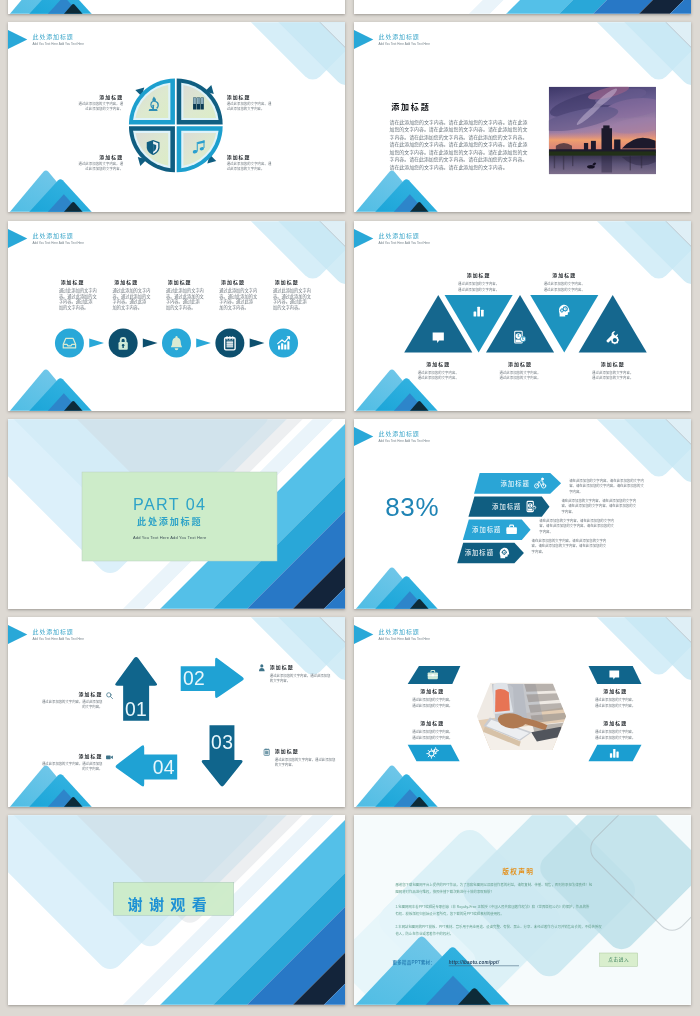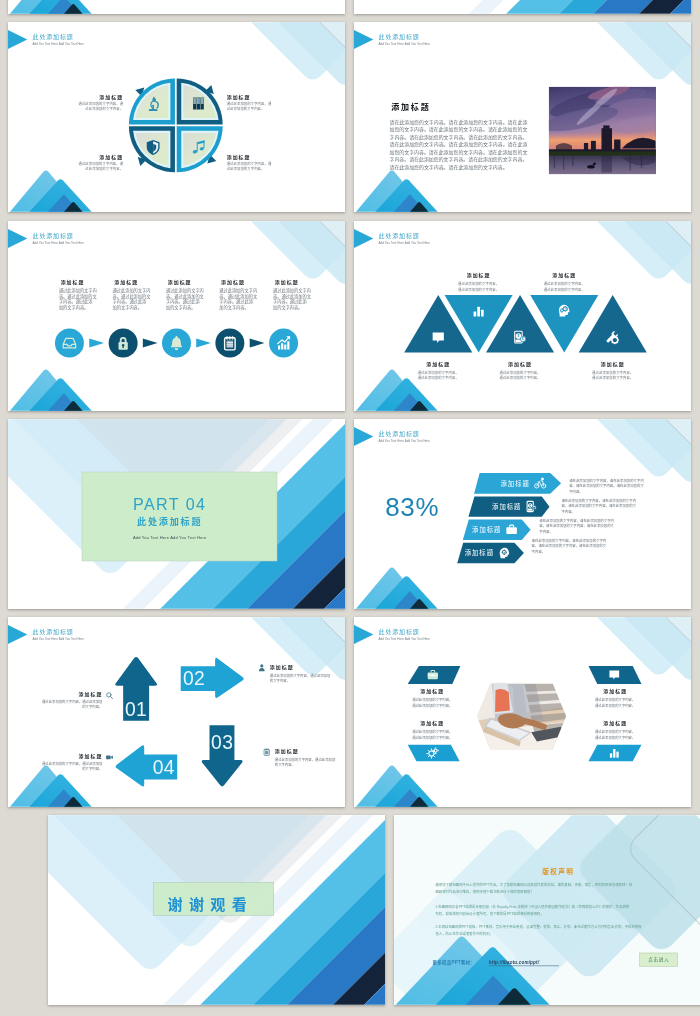--- a/index.html
+++ b/index.html
@@ -3,21 +3,21 @@
 <meta charset="utf-8">
 <title>PPT Template Preview</title>
 <style>
   html,body{margin:0;padding:0;}
   body{width:700px;height:1016px;background:#ddd9d3;font-family:"Liberation Sans",sans-serif;overflow:hidden;}
   #grid{position:absolute;left:0;top:0;width:560px;height:1016px;}
   .slide{position:absolute;width:337px;height:190px;background:#fff;overflow:hidden;
          box-shadow:0 1px 2.5px rgba(80,75,70,.45);}
   .slide > svg{display:block;width:337px;height:190px;}
   .s1{left:8px;}  .s2{left:354px;}
-  .r0{top:-176px;} .r1{top:22.4px;} .r2{top:220.6px;} .r3{top:419px;} .r4{top:617px;} .r5{top:815.2px;margin-left:40px;}
+  .r0{top:-176px;} .r1{top:22.4px;} .r2{top:220.6px;} .r3{top:419px;} .r4{top:617px;} .r5{top:815.2px;}
   svg text{font-family:"Liberation Sans","Noto Sans CJK SC",sans-serif;}
   .hTitle{font-size:17px;fill:#3aa5c9;letter-spacing:2.5px;}
   .hSub{font-size:8.6px;fill:#75828a;letter-spacing:.1px;}
   .itTitle{font-size:14px;fill:#23282d;font-weight:bold;letter-spacing:3px;}
   .itBody{font-size:9.5px;fill:#6c757c;letter-spacing:.3px;}
   .stepBody{font-size:12px;fill:#6c757c;letter-spacing:0;}
   .arrBody{font-size:9.6px;fill:#6c757c;letter-spacing:0;}
   .s2h{font-size:23px;fill:#16181c;font-weight:bold;letter-spacing:5px;}
   .s2b{font-size:14px;fill:#646f77;letter-spacing:.05px;}
   .partNum{font-size:46px;fill:#2ea3c8;letter-spacing:4px;}

